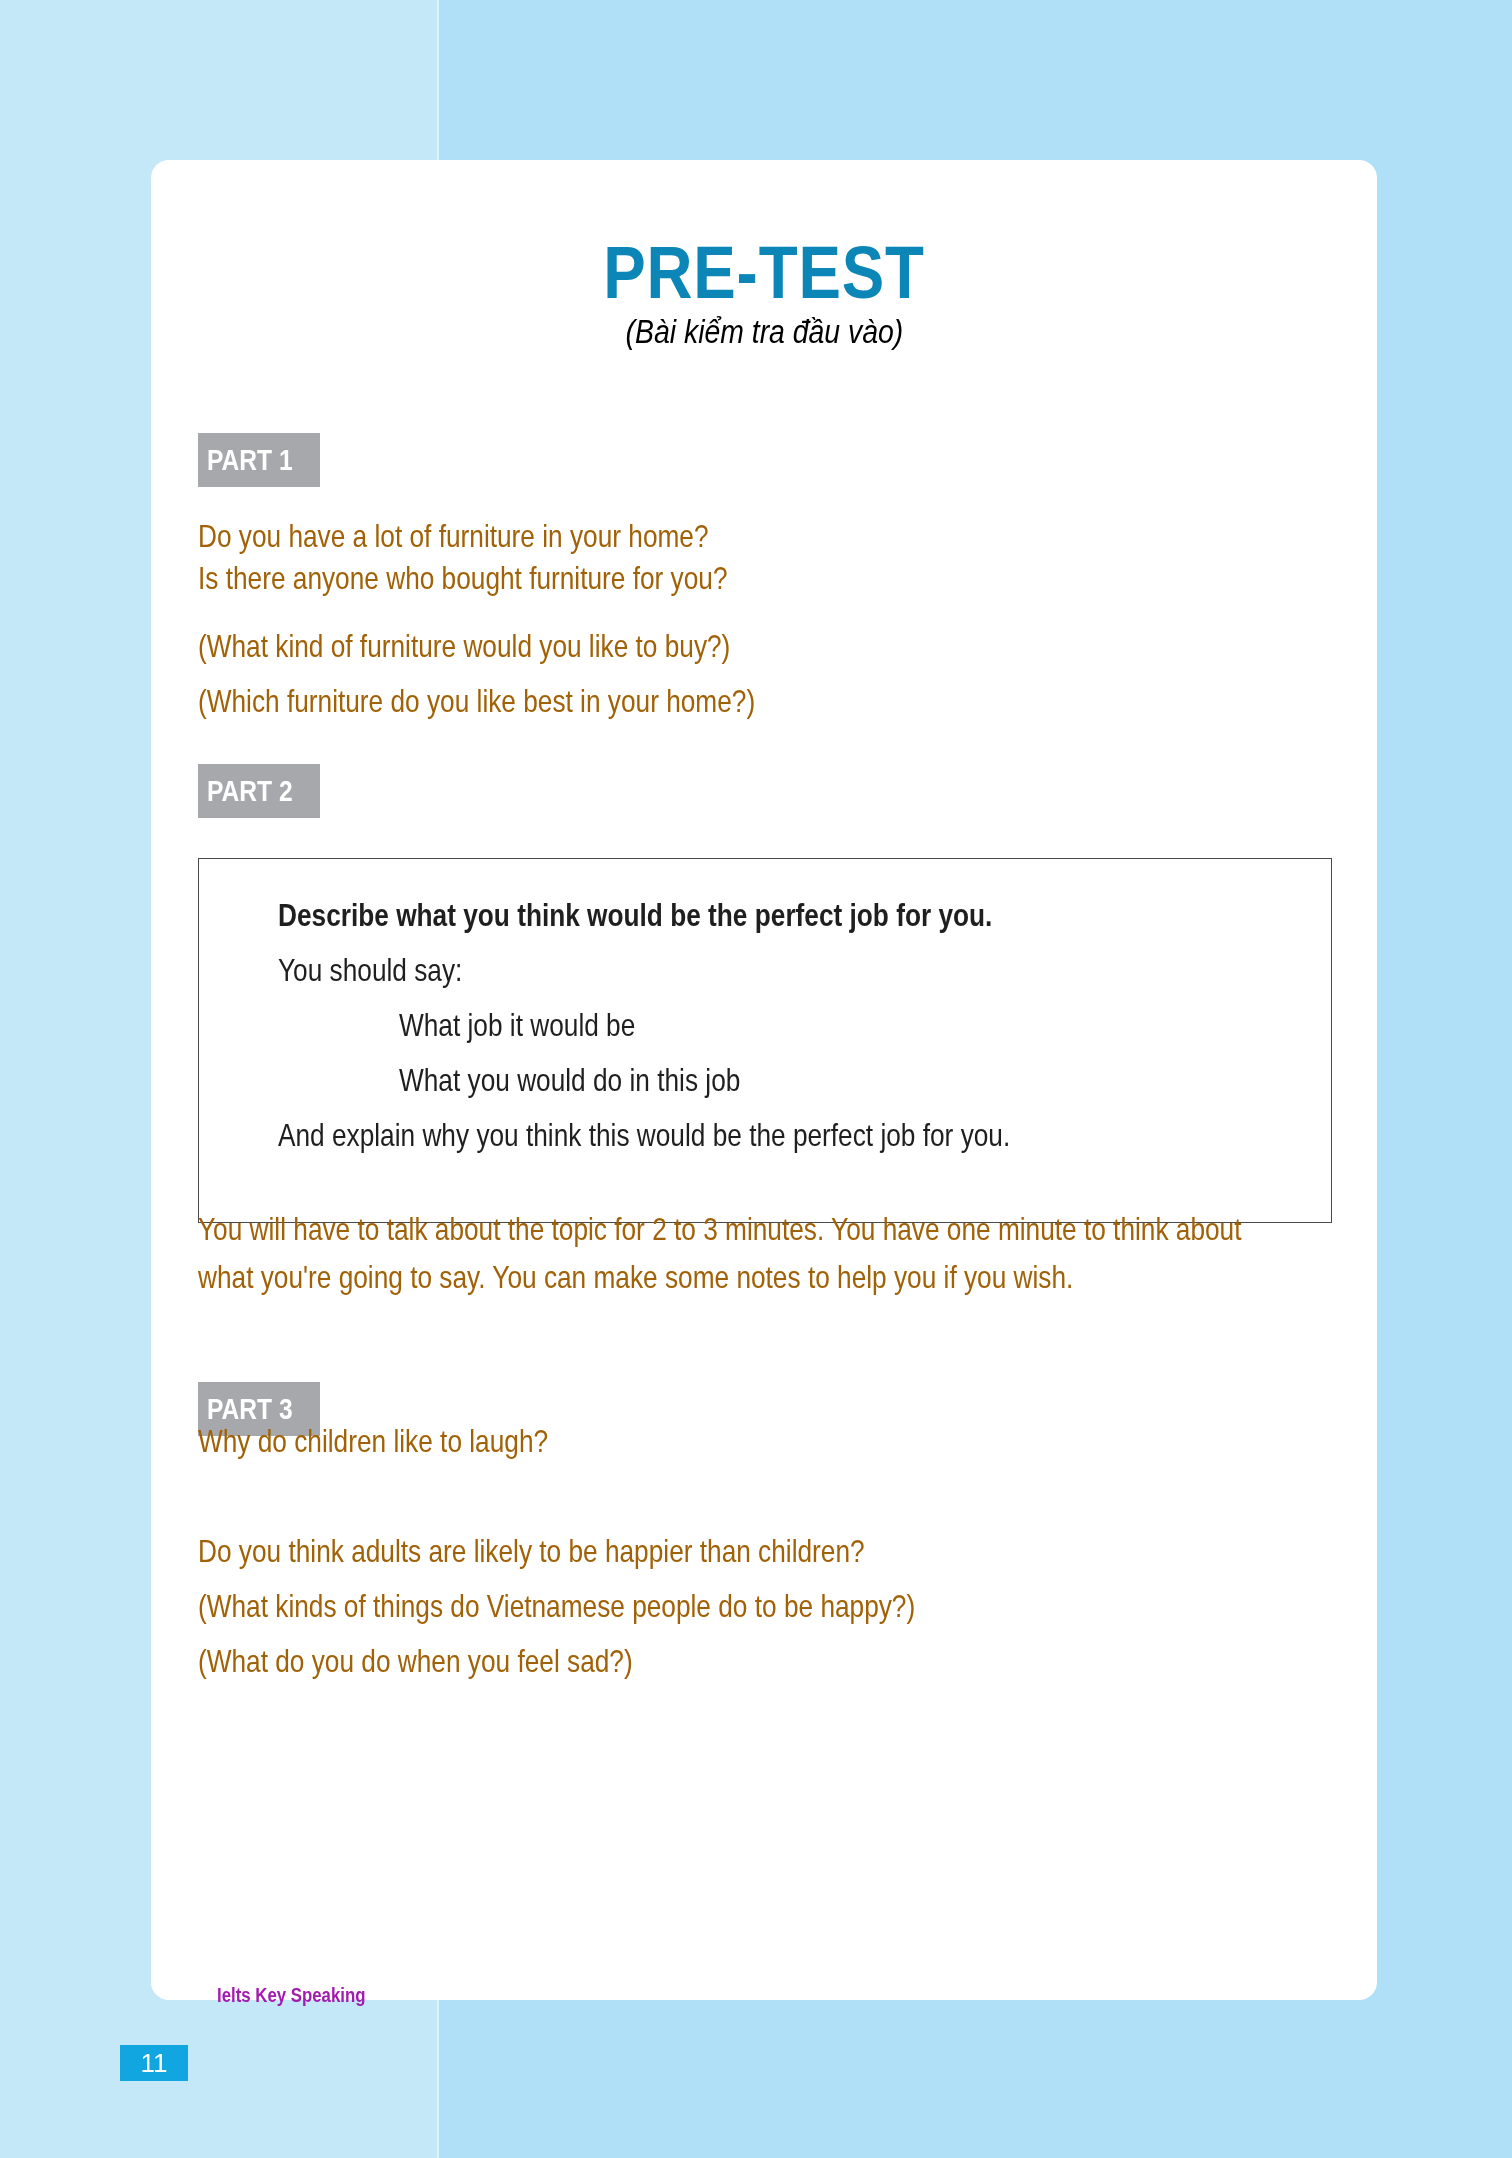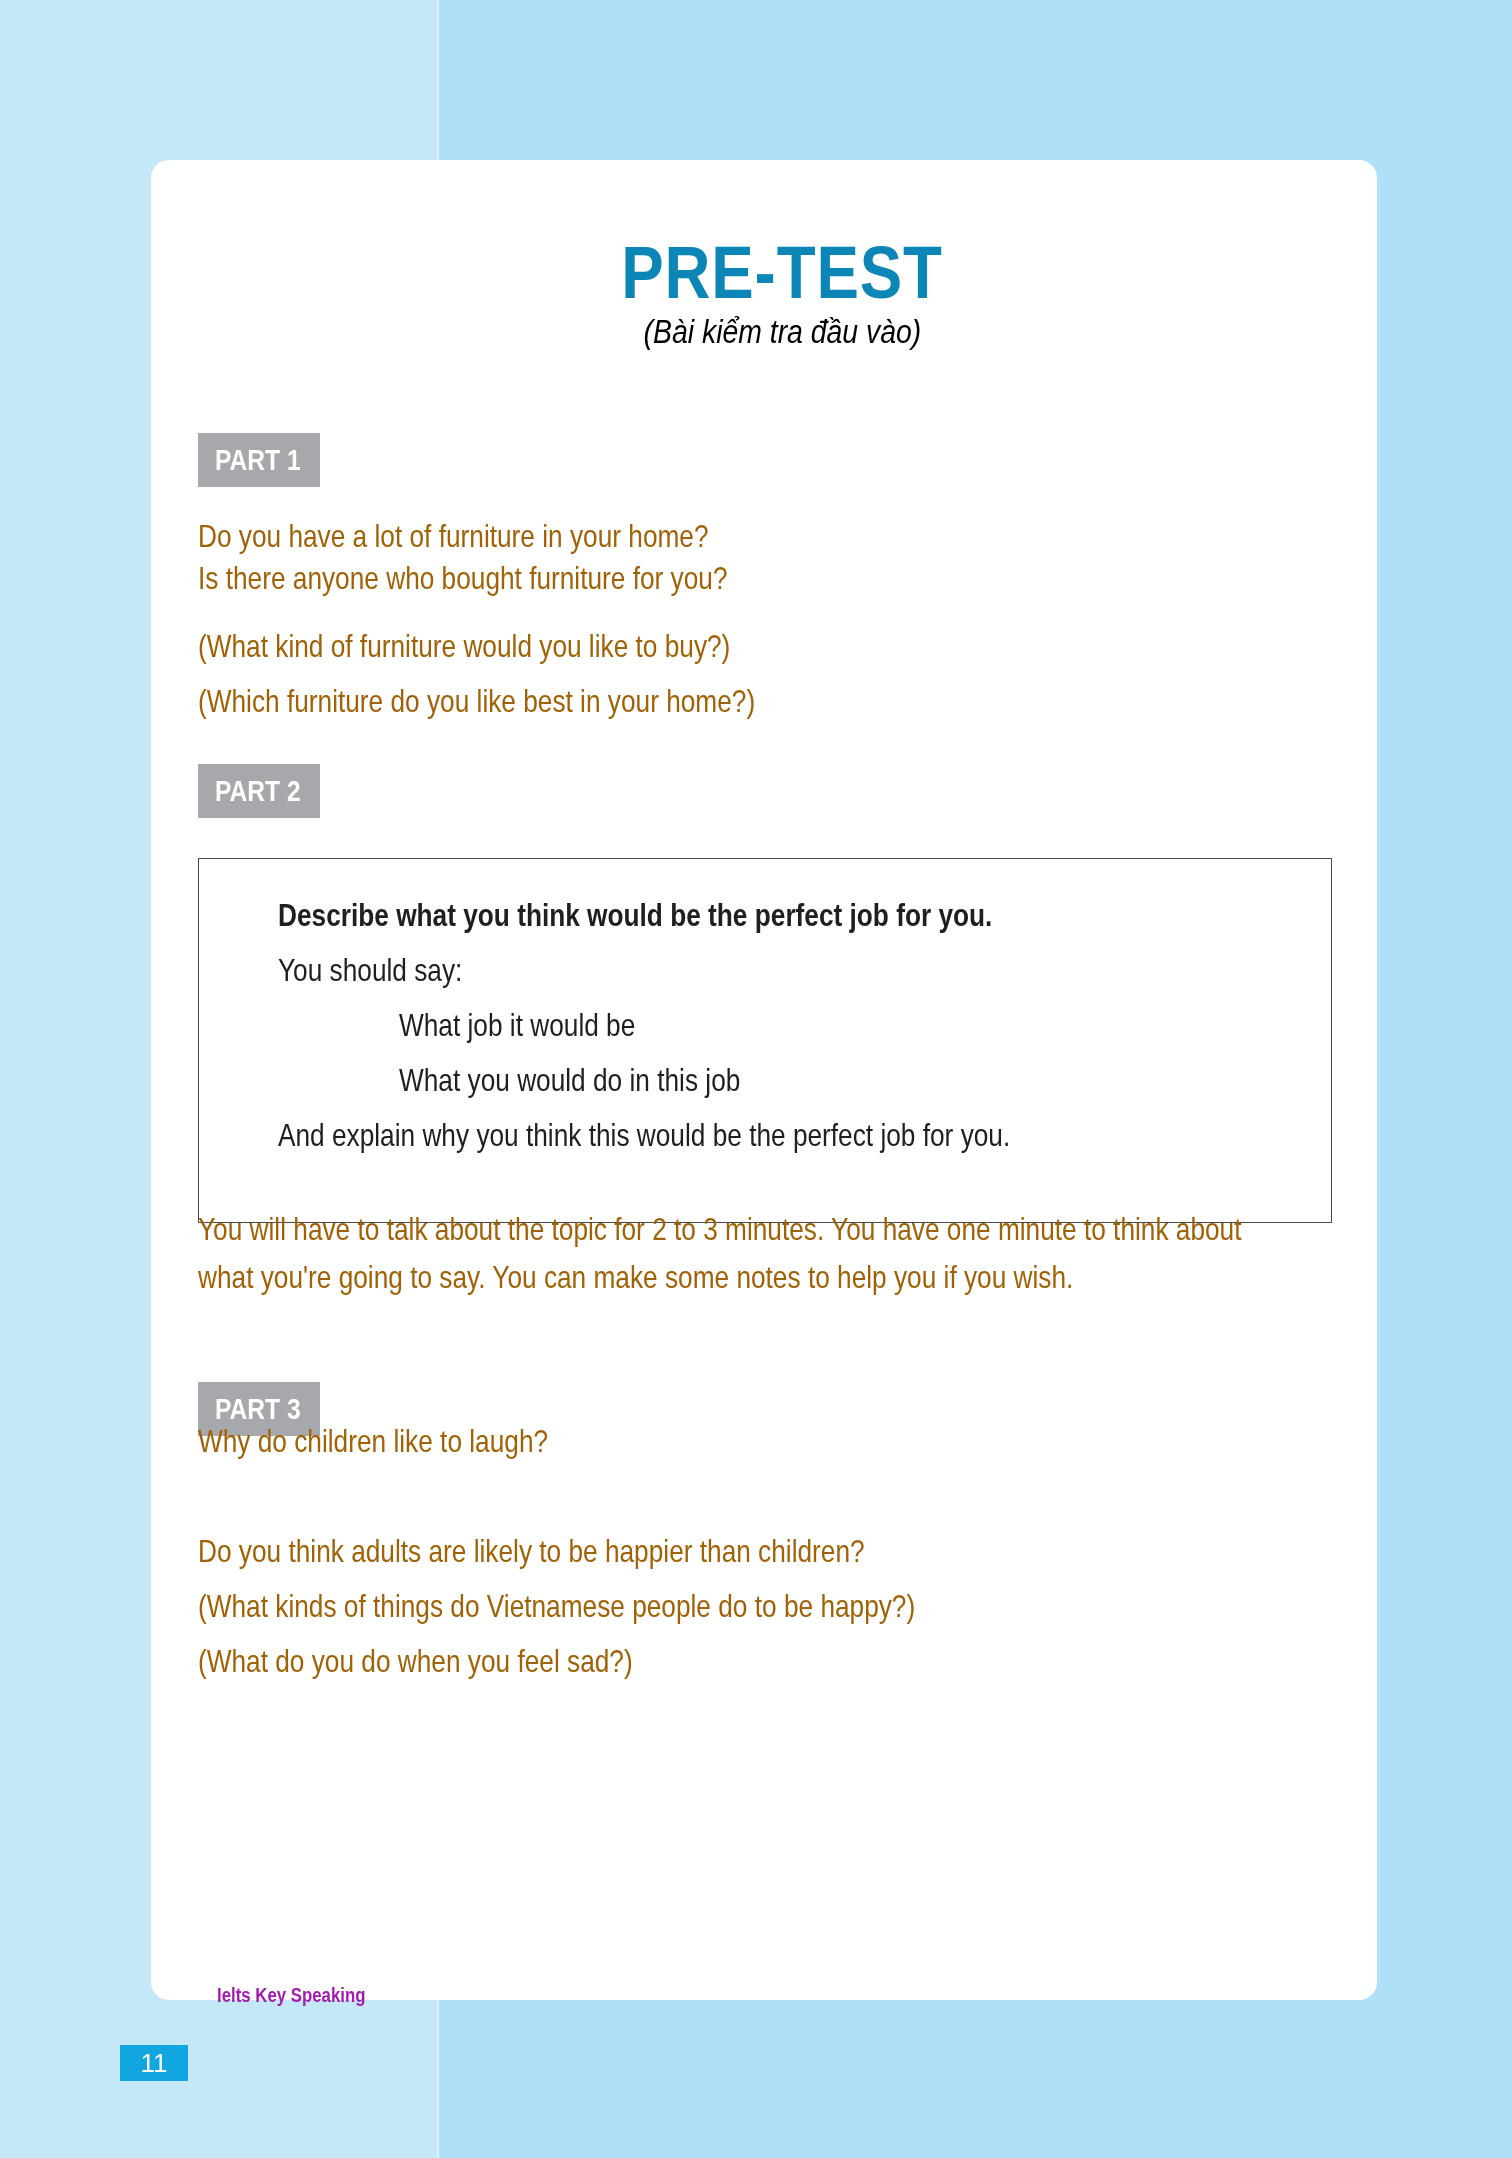--- a/index.html
+++ b/index.html
@@ -9,36 +9,36 @@
     font-family: "Liberation Sans", sans-serif;
   }
   .band-left {
     position: absolute; left: 0; top: 0; width: 437px; height: 2158px;
     background: #c5e8f8; border-right: 2px solid #dff2fb;
   }
   .card {
     position: absolute; left: 151px; top: 160px; width: 1226px; height: 1840px;
     background: #ffffff; border-radius: 18px;
   }
-  .abs { position: absolute; white-space: nowrap; padding-left: 18px; }
+  .abs { position: absolute; white-space: nowrap; }
   .cond { transform-origin: left center; transform: scaleX(0.82); display: inline-block; }
   .title {
     left: 0; width: 1226px; text-align: center; top: 70px;
     font-size: 74px; font-weight: bold; color: #0c86b6; letter-spacing: 1px;
   }
   .title span { display: inline-block; transform: scaleX(0.86); }
   .subtitle {
     left: 0; width: 1226px; text-align: center; top: 153px;
     font-size: 33px; font-style: italic; color: #000000;
   }
   .subtitle span { display: inline-block; transform: scaleX(0.86); }
   .badge {
     position: absolute; left: 47px; width: 122px; height: 54px;
     background: #a6a8ab; color: #ffffff; font-weight: bold; font-size: 30px;
-    line-height: 54px; padding-left: 17px; box-sizing: border-box;
+    line-height: 54px; padding-left: 9px; box-sizing: border-box;
   }
   .badge span { display: inline-block; transform-origin: left center; transform: scaleX(0.82); }
   .line {
     position: absolute; left: 47px; font-size: 32px; color: #a16207; line-height: 40px; white-space: nowrap;
   }
   .box {
     position: absolute; left: 47px; top: 698px; width: 1134px; height: 365px;
     border: 1.5px solid #4a4a4a; box-sizing: border-box;
   }
   .box .bl { position: absolute; font-size: 32px; color: #1f1f1f; line-height: 40px; white-space: nowrap; }

